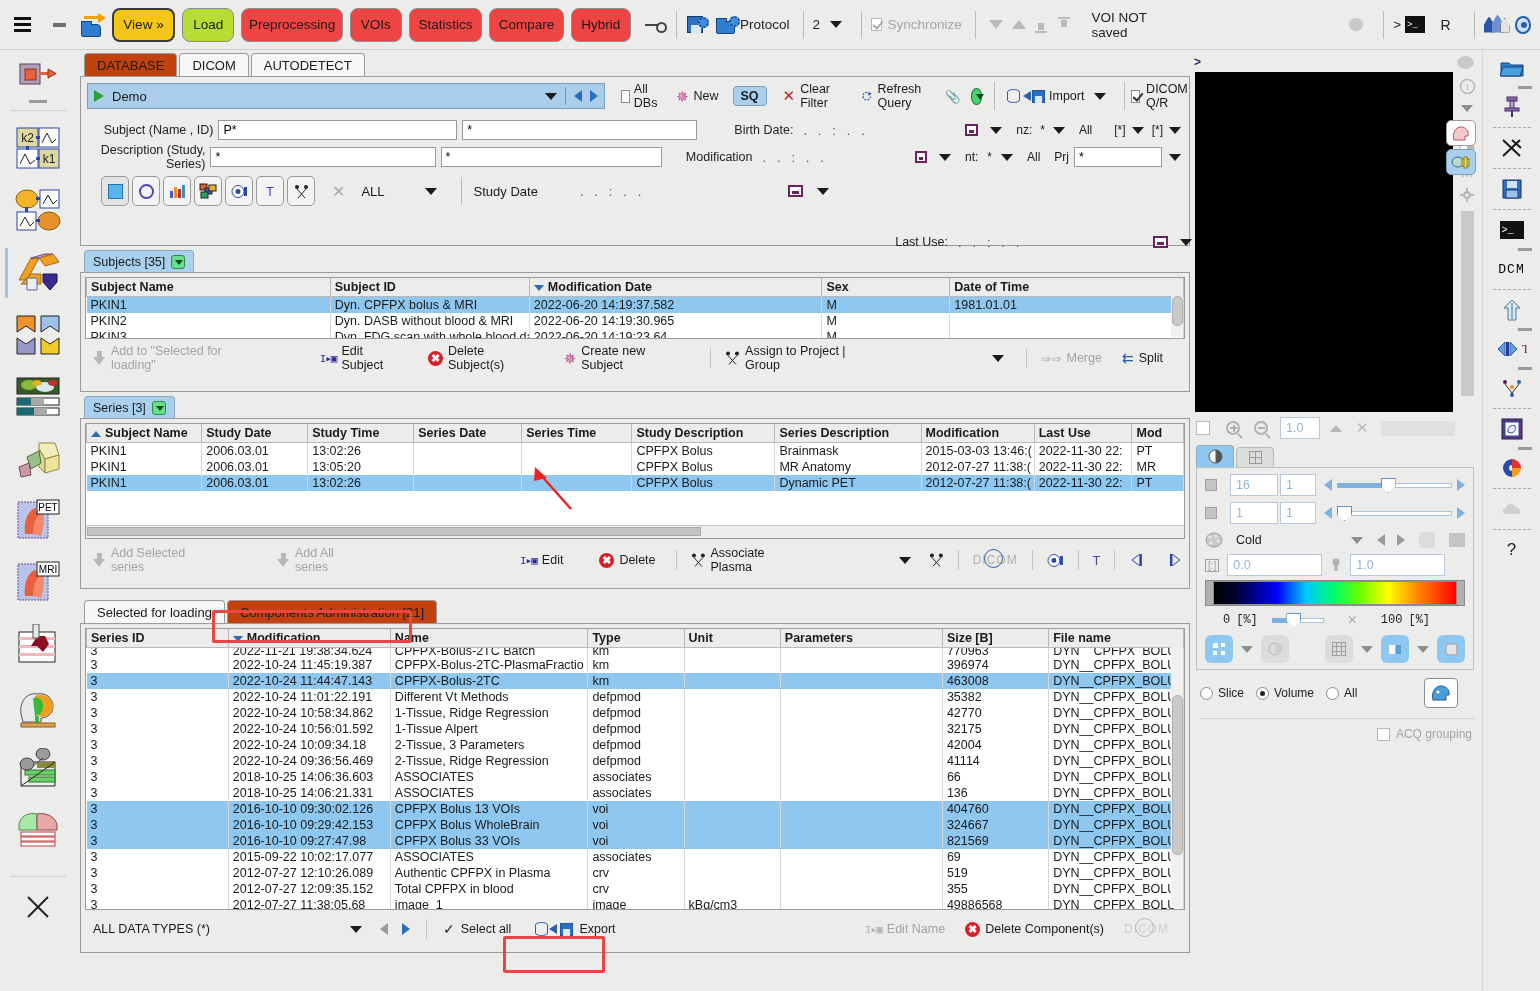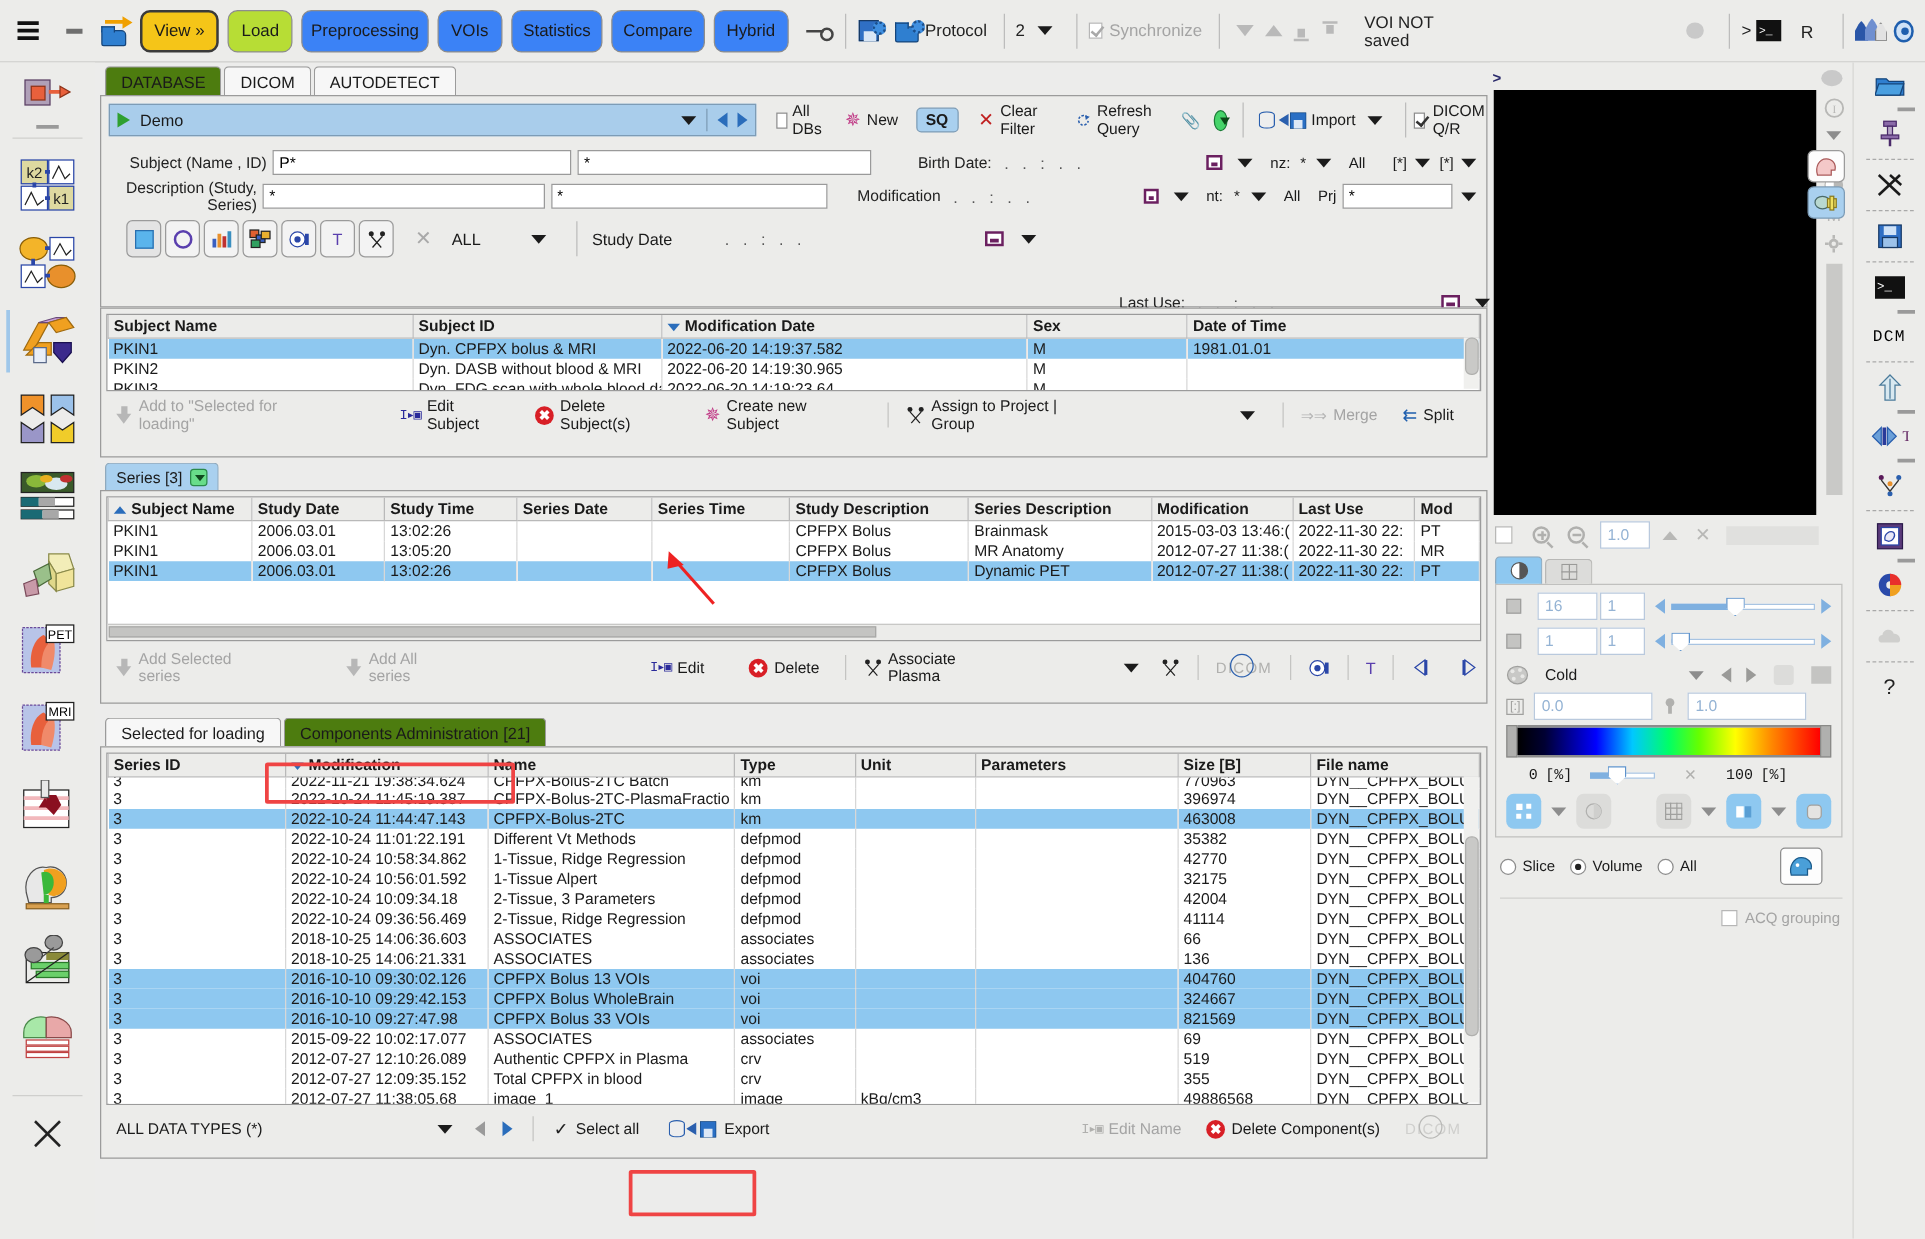--- a/index.html
+++ b/index.html
@@ -28,21 +28,21 @@
      border-radius:1px 4px 2px 2px; }
   .openarrow .fold:after{content:"";position:absolute;left:-1px;top:-4px;width:9px;height:4px;background:#2f7fd0;border:1px solid #15457b;border-bottom:none;}
   .openarrow .arr { position:absolute; right:0px; top:0px; width:22px; height:11px; }
   .openarrow .arr:before{content:"";position:absolute;left:0;top:4px;width:15px;height:3px;background:#f0a000;}
   .openarrow .arr:after{content:"";position:absolute;right:0;top:1px;border-left:8px solid #f0a000;border-top:5px solid transparent;border-bottom:5px solid transparent;}
 
   .tbtn {
     height:34px; min-width:44px; padding:0 12px;
     display:flex; align-items:center; justify-content:center;
     border:1px solid #8d8d8d; border-radius:8px;
-    background:#3b82f6; margin-right:7px; font-size:13.5px; cursor:pointer;
+    background:#ef4444; margin-right:7px; font-size:13.5px; cursor:pointer;
     white-space:nowrap;
   }
   .tbtn.view { background:#f5c518; border:2px solid #3a3a3a; font-weight:normal; }
   .tbtn.load { background:#b7dd35; }
   .tdiv { width:1px; height:28px; background:#bcbcbc; margin:0 9px; }
   .icobtn { width:26px; height:24px; display:flex; align-items:center; justify-content:center; cursor:pointer; }
 
   .floppygear { position:relative; width:22px; height:18px; }
   .floppygear .fl { position:absolute; left:0; top:0; width:16px; height:17px; background:#2f6fc4; border:1px solid #173a66; }
   .floppygear .fl:after{content:"";position:absolute;left:3px;top:8px;width:10px;height:8px;background:#d8e6f6;}
@@ -94,21 +94,21 @@
 
   
   #main { position:absolute; left:80px; top:50px; width:1110px; height:941px; }
 
   .tabs { display:flex; align-items:flex-end; height:26px; padding-left:4px; }
   .tab {
     height:23px; padding:0 12px; display:flex; align-items:center;
     border:1px solid #9b9b9b; border-bottom:none; border-radius:4px 4px 0 0;
     background:#f7f7f7; font-size:13px; margin-right:2px; cursor:pointer;
   }
-  .tab.sel { background:#4d7c0f; }
+  .tab.sel { background:#c2410c; }
   .panelbox { border:1px solid #9b9b9b; background:#ececea; }
 
   .demo-bar {
     margin:6px; height:26px; background:#a9cdeb; border:1px solid #7d9cb6;
     display:flex; align-items:center; padding:0 6px; font-size:13px;
   }
   .play { width:0;height:0;border-left:10px solid #2fa02f;border-top:6px solid transparent;border-bottom:6px solid transparent;margin-right:8px;}
   .demo-right { margin-left:auto; display:flex; align-items:center; gap:8px;}
   .navarrow { width:0;height:0;border-top:6px solid transparent;border-bottom:6px solid transparent; }
   .navarrow.l { border-right:8px solid #2a6dbb; }
@@ -590,20 +590,26 @@
       <svg width="26" height="17" viewBox="0 0 26 17">
         <ellipse cx="9" cy="8.5" rx="8" ry="7" fill="#fff" stroke="#333"></ellipse>
         <circle cx="6" cy="7" r="1.7" fill="#222"></circle>
         <polygon points="16,3 24,8.5 16,14" fill="#e84aa0" stroke="#333"></polygon>
         <polygon points="18,5 25,9 18,13" fill="#f0e030"></polygon>
         <polygon points="20,7 25,9.5 20,12" fill="#3ab83a"></polygon>
       </svg>
     </div>
   </div>
 
+  <div style="margin-top:4px;padding-left:4px;">
+    <div class="sec-tab">
+      <span>Subjects [35]</span>
+      <span class="greenhex"></span>
+    </div>
+  </div>
   <div class="panelbox" style="height:120px;position:relative;">
     <div style="position:relative;margin:4px 4px 0 4px;border:1px solid #9b9b9b;background:#fff;height:62px;overflow:hidden;">
       <table class="grid" id="subjects-table">
         <colgroup>
             <col style="width:240px">
             <col style="width:196px">
             <col style="width:288px">
             <col style="width:126px">
             <col style="width:230px">
           </colgroup>

